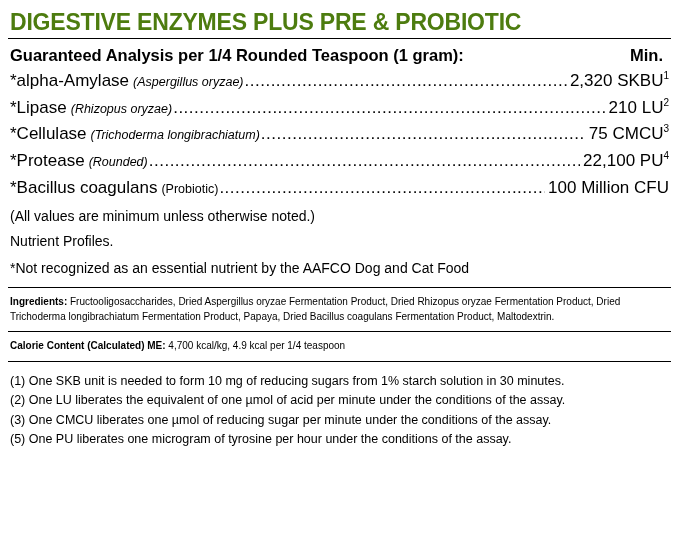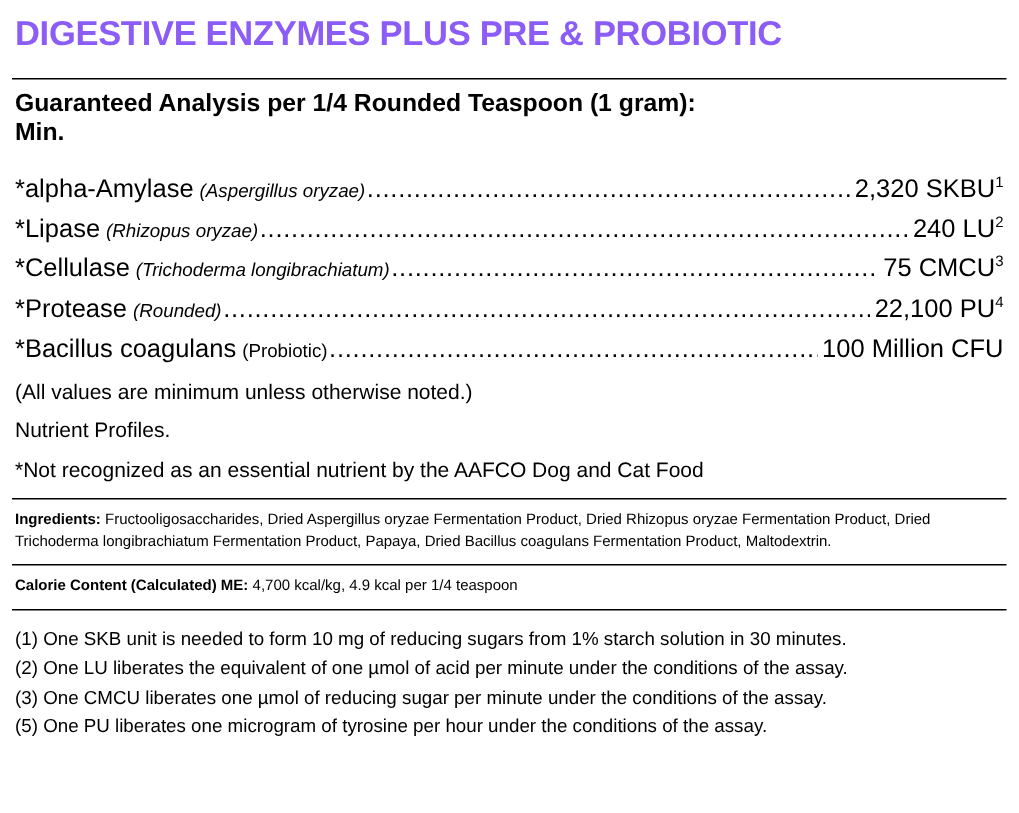--- a/index.html
+++ b/index.html
@@ -15,44 +15,43 @@
     overflow: hidden;
   }
   .page {
     position: relative;
     width: 679px;
     height: 542px;
     box-sizing: border-box;
     padding: 6px 8px 0 8px;
   }
   .product-title {
-    color: #8b5cf6;
+    color: #4d7c0f;
     font-weight: bold;
     font-size: 23px;
     letter-spacing: -0.2px;
     line-height: 1.05;
-    margin: 4px 0 18px 2px;
+    margin: 4px 0 4px 2px;
     white-space: nowrap;
   }
   .rule {
     border: 0;
     border-top: 1.6px solid #000;
     margin: 4px 0 0 0;
   }
   .rule.thin {
     border-top: 1.2px solid #000;
   }
   .analysis-header {
     display: flex;
     justify-content: space-between;
     align-items: flex-start;
     font-size: 16.5px;
     font-weight: bold;
-    margin: 7px 2px 16px 2px;
-    flex-direction: column;
+    margin: 7px 2px 4px 2px;
   }
   .analysis-header .min {
     padding-right: 6px;
   }
   .nutrient-row {
     display: flex;
     align-items: baseline;
     font-size: 17px;
     margin: 0 2px 2px 2px;
     line-height: 1.45;
@@ -131,21 +130,21 @@
     <span class="nutrient-name">*alpha-Amylase</span>
     <span class="nutrient-src">(Aspergillus oryzae)</span>
     <span class="dots">........................................................................................................</span>
     <span class="nutrient-value"><span>2,320 SKBU</span><span class="sup">1</span></span>
   </div>
 
   <div class="nutrient-row">
     <span class="nutrient-name">*Lipase</span>
     <span class="nutrient-src">(Rhizopus oryzae)</span>
     <span class="dots">........................................................................................................</span>
-    <span class="nutrient-value"><span>240 LU</span><span class="sup">2</span></span>
+    <span class="nutrient-value"><span>210 LU</span><span class="sup">2</span></span>
   </div>
 
   <div class="nutrient-row">
     <span class="nutrient-name">*Cellulase</span>
     <span class="nutrient-src">(Trichoderma longibrachiatum)</span>
     <span class="dots">........................................................................................................</span>
     <span class="nutrient-value"><span>75 CMCU</span><span class="sup">3</span></span>
   </div>
 
   <div class="nutrient-row">

